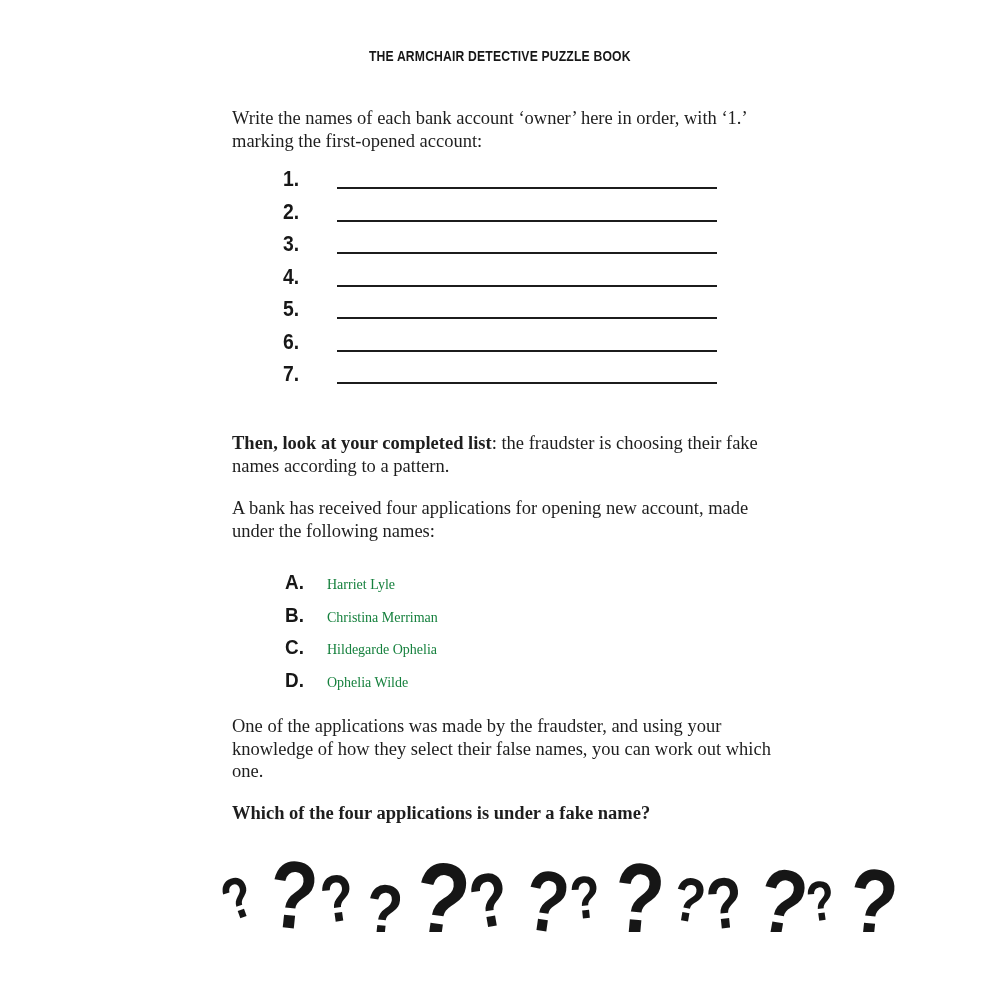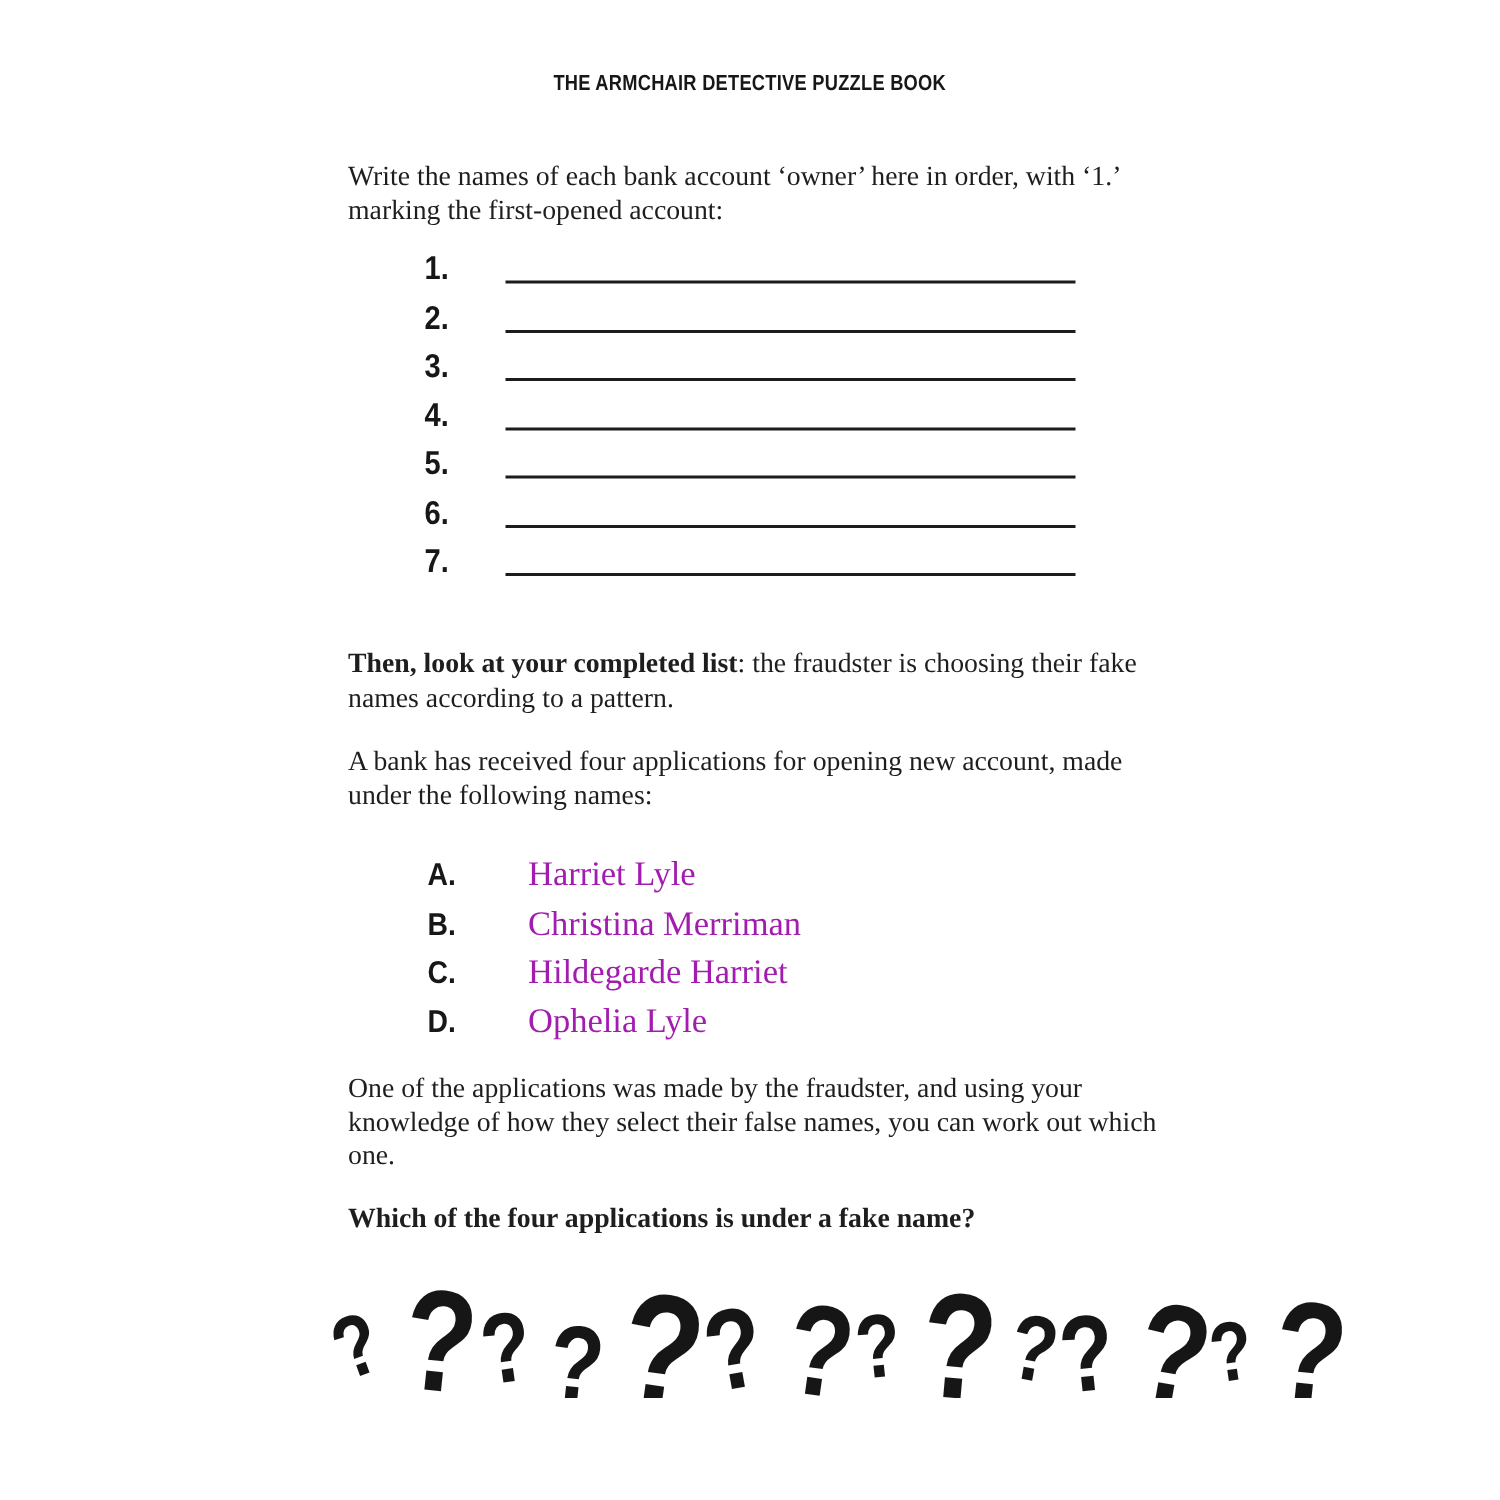--- a/index.html
+++ b/index.html
@@ -97,23 +97,23 @@
     font-weight: 700;
     font-size: 21px;
     width: 28px;
     display: inline-block;
     transform: scaleX(0.9);
     transform-origin: left bottom;
     color: #171717;
   }
   .applicant-name {
     font-family: "Liberation Serif", serif;
-    font-size: 23px;
-    margin-left: 39px;
-    color: #a21caf;
+    font-size: 14px;
+    margin-left: 14px;
+    color: #15803d;
   }
 
   
   .qmark-row {
     position: absolute;
     top: 842px;
     left: 226px;
     width: 548px;
     height: 103px;
     display: flex;
@@ -206,25 +206,25 @@
     <div class="applicant-row">
       <span class="applicant-letter">A.</span>
       <span class="applicant-name">Harriet Lyle</span>
     </div>
     <div class="applicant-row">
       <span class="applicant-letter">B.</span>
       <span class="applicant-name">Christina Merriman</span>
     </div>
     <div class="applicant-row">
       <span class="applicant-letter">C.</span>
-      <span class="applicant-name">Hildegarde Harriet</span>
+      <span class="applicant-name">Hildegarde Ophelia</span>
     </div>
     <div class="applicant-row">
       <span class="applicant-letter">D.</span>
-      <span class="applicant-name">Ophelia Lyle</span>
+      <span class="applicant-name">Ophelia Wilde</span>
     </div>
   </div>
 
   <div class="para question-line">Which of the four applications is under a fake name?</div>
 
   <div class="para conclusion">One of the applications was made by the fraudster, and using your knowledge of how they select their false names, you can work out which one.</div>
 
   <div class="qmark-row">
     <span class="qm qm1">?</span>
     <span class="qm qm2">?</span>

